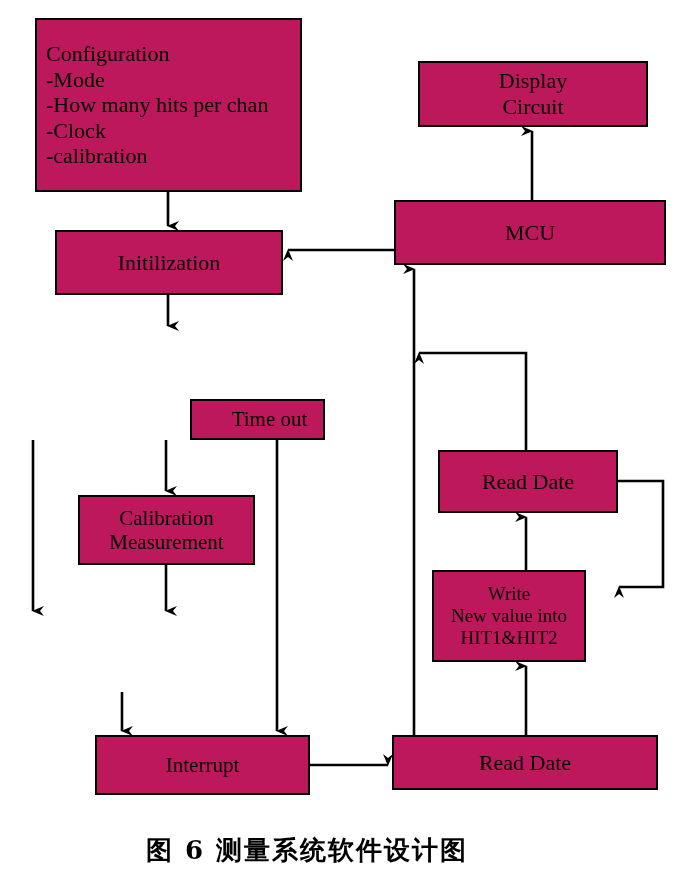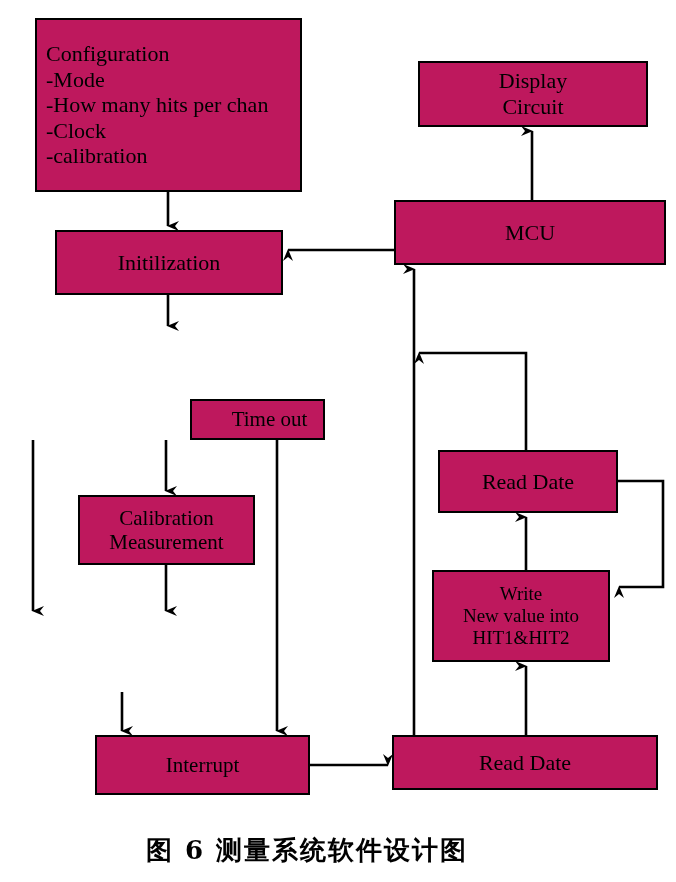--- a/index.html
+++ b/index.html
@@ -41,21 +41,21 @@
 
   
   #node-configuration { left:35px;  top:18px;  width:267px; height:174px; padding-left:9px; font-size:22px; }
   #node-display       { left:418px; top:61px;  width:230px; height:66px;  font-size:22px; }
   #node-mcu           { left:394px; top:200px; width:272px; height:65px;  font-size:22px; }
   #node-init          { left:55px;  top:230px; width:228px; height:65px;  font-size:22px; }
   #node-tdc           { left:8px;   top:330px; width:317px; height:110px; padding-left:7px; font-size:21px; }
   #node-timeout       { left:190px; top:399px; width:135px; height:41px;  font-size:21px; z-index:7;padding-left:24px; }
   #node-readdate-top  { left:438px; top:450px; width:180px; height:63px;  font-size:22px; }
   #node-calibration   { left:78px;  top:495px; width:177px; height:70px;  font-size:21px; }
-  #node-write         { left:432px; top:570px; width:178px; height:92px;  font-size:19px; }
+  #node-write         { left:432px; top:570px; width:154px; height:92px;  font-size:19px; }
   #node-alu           { left:8px;   top:615px; width:264px; height:77px;  font-size:20px; }
   #node-interrupt     { left:95px;  top:735px; width:215px; height:60px;  font-size:21px; }
   #node-readdate-bot  { left:392px; top:735px; width:266px; height:55px;  font-size:22px; }
 
   #caption {
     position: absolute;
     left: 0;
     top: 833px;
     width: 614px;
     text-align: center;

